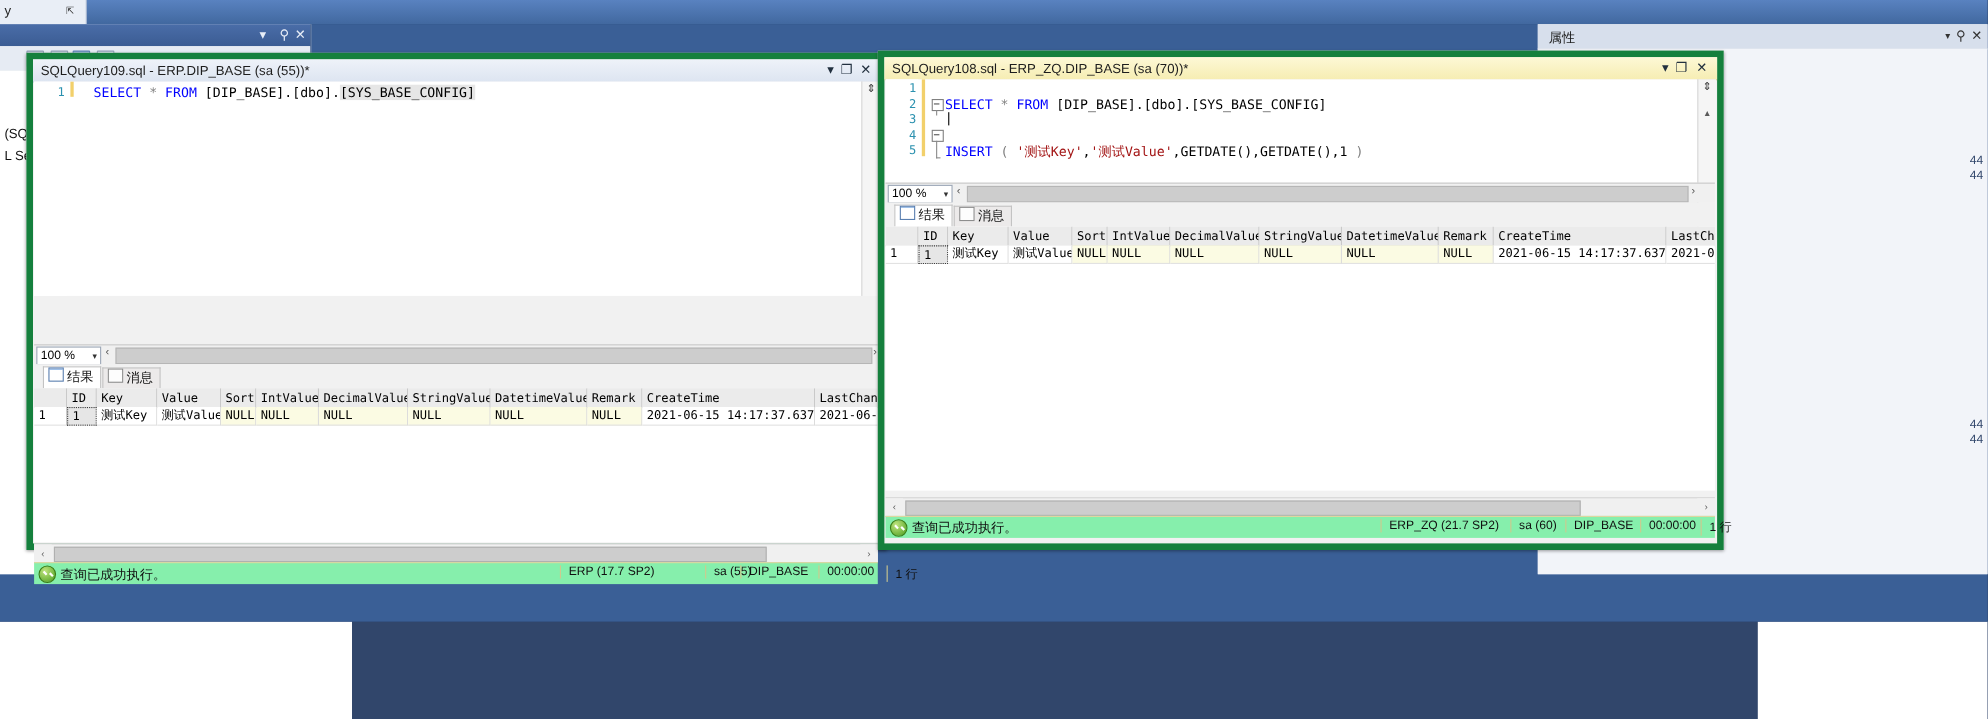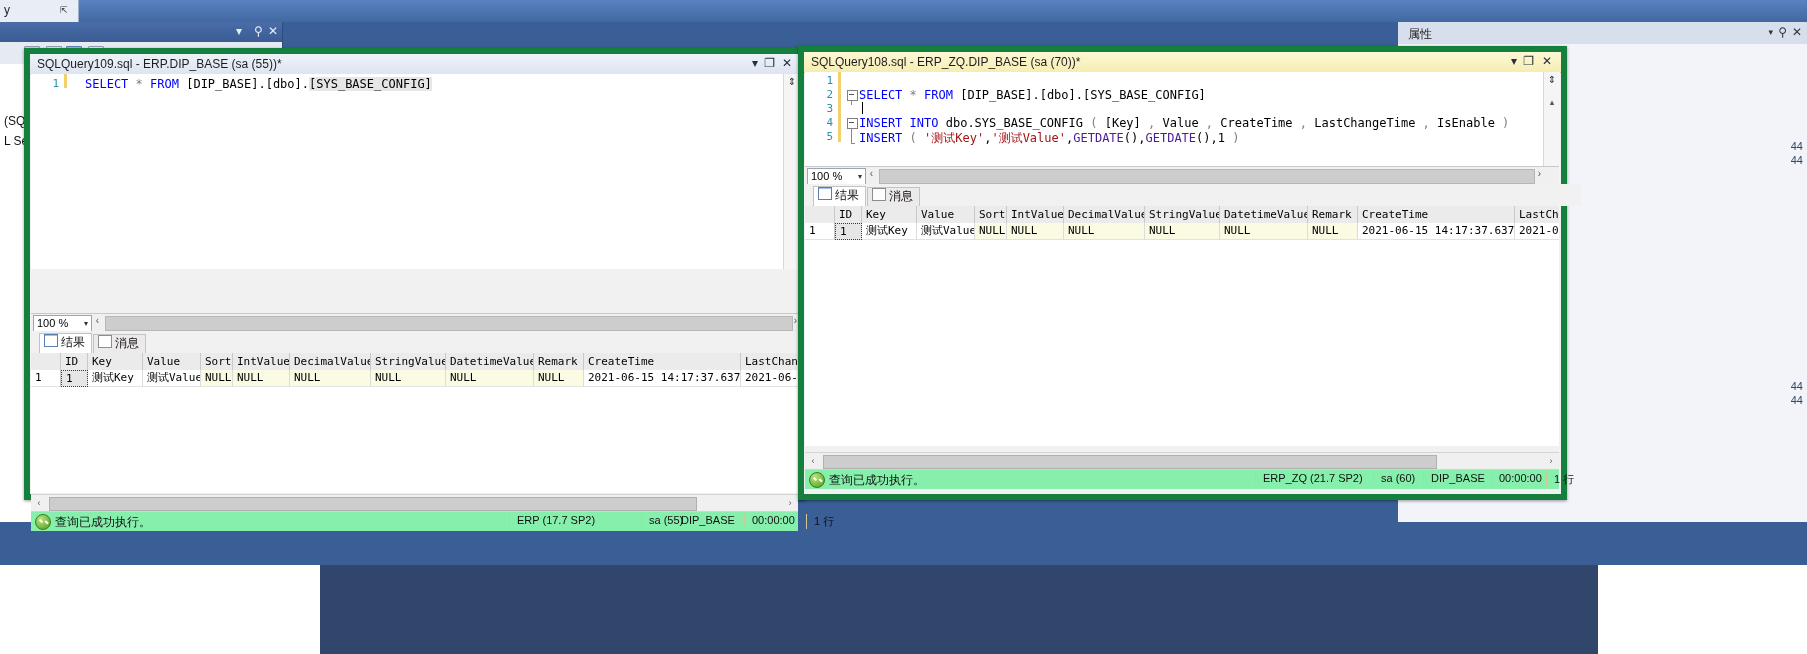--- a/index.html
+++ b/index.html
@@ -76,38 +76,38 @@
   .editor{position:absolute;background:#ffffff;overflow:hidden;}
   .gutter{position:absolute;left:0;top:0;width:30px;height:100%;background:#ffffff;}
   .glyphline{position:absolute;left:33px;width:3px;background:#f2d06b;}
   .ln{position:absolute;right:2px;font-family:"DejaVu Sans Mono","Liberation Mono",monospace;
      font-size:11px;color:#2b91af;}
   .code{position:absolute;font-family:"DejaVu Sans Mono","Liberation Mono",monospace;
      font-size:12px;white-space:pre;color:#000;}
   .kw{color:#0000ff;}
   .op{color:#808080;}
   .str{color:#a31515;}
-  .fn{color:#4c1d95;}
+  .fn{color:#000000;}
   .num{color:#000000;}
   .outline{position:absolute;width:9px;height:9px;border:1px solid #808080;background:#fff;}
   .outline:before{content:"";position:absolute;left:1px;top:3px;width:5px;height:1px;background:#555;}
   .obrace{position:absolute;width:1px;background:#8a8a8a;}
   .caret{position:absolute;width:1px;background:#000;}
 
   
   .zoombar{position:absolute;height:17px;background:#f0f0f0;border-top:1px solid #c8c8c8;}
   .zoomsel{position:absolute;left:2px;top:1px;width:57px;height:15px;background:#fff;
      border:1px solid #9aa5b5;font-size:11px;}
   .zoomsel .v{position:absolute;left:3px;top:1px;}
   .zoomsel .a{position:absolute;right:3px;top:3px;font-size:8px;color:#333;}
   .zsplit{position:absolute;top:1px;width:9px;height:14px;font-size:10px;color:#555;text-align:center;}
   .ztrack{position:absolute;top:2px;height:13px;background:#cdcdcd;border:1px solid #b6b6b6;}
 
   
-  .restabs{position:absolute;height:22px;background:#f1f1f1;padding-left:22px;}
+  .restabs{position:absolute;height:22px;background:#f1f1f1;}
   .restab{position:absolute;top:2px;height:19px;border:1px solid #c3c3c3;border-bottom:none;
      background:#ffffff;font-size:12px;padding:0 6px 0 4px;}
   .restab.off{background:#eceaea;top:3px;height:18px;}
   .restab .ic{display:inline-block;width:12px;height:11px;vertical-align:-1px;margin-right:3px;}
   .ic-grid{background:#fff;border:1px solid #5a7fb0;
      background-image:linear-gradient(#9fc0e8 0 1px,transparent 1px);}
   .ic-msg{background:#fdfdfd;border:1px solid #8d8d8d;}
   .restab .lb{font-size:12px;color:#111;}
 
   
@@ -306,21 +306,20 @@
     <span class="ln" style="left:14px;top:58px;width:14px;text-align:right;">5</span>
 
     <span class="outline" style="left:42px;top:18px;"></span>
     <span class="outline" style="left:42px;top:46px;"></span>
     <span class="obrace" style="left:46px;top:28px;height:5px;"></span>
     <span class="obrace" style="left:46px;top:56px;height:16px;"></span>
     <span class="obrace" style="left:46px;top:71px;width:4px;height:1px;"></span>
 
     <span class="code" style="left:54px;top:16px;"><span class="kw">SELECT</span> <span class="op">*</span> <span class="kw">FROM</span> [DIP_BASE].[dbo].[SYS_BASE_CONFIG]</span>
     <span class="caret" style="left:57px;top:30px;height:12px;"></span>
-    <span class="code" style="left:54px;top:44px;"><span class="kw">INSERT</span> <span class="kw">INTO</span> dbo.SYS_BASE_CONFIG <span class="op">(</span> [Key] <span class="op">,</span> Value <span class="op">,</span> CreateTime <span class="op">,</span> LastChangeTime <span class="op">,</span> IsEnable <span class="op">)</span></span>
     <span class="code" style="left:54px;top:58px;"><span class="kw">INSERT</span> <span class="op">(</span> <span class="str">'测试Key'</span>,<span class="str">'测试Value'</span>,<span class="fn">GETDATE</span>(),<span class="fn">GETDATE</span>(),<span class="num">1</span> <span class="op">)</span></span>
   </div>
 
   <div class="vsb" style="left:739px;top:20px;height:140px;">
     <span class="updown" style="top:2px;">⇕</span>
     <span class="arrU" style="top:22px;">▴</span>
     <span class="arrD" style="top:108px;">▾</span>
   </div>
 
   <div class="zoombar" style="left:1px;top:114px;width:754px;">

